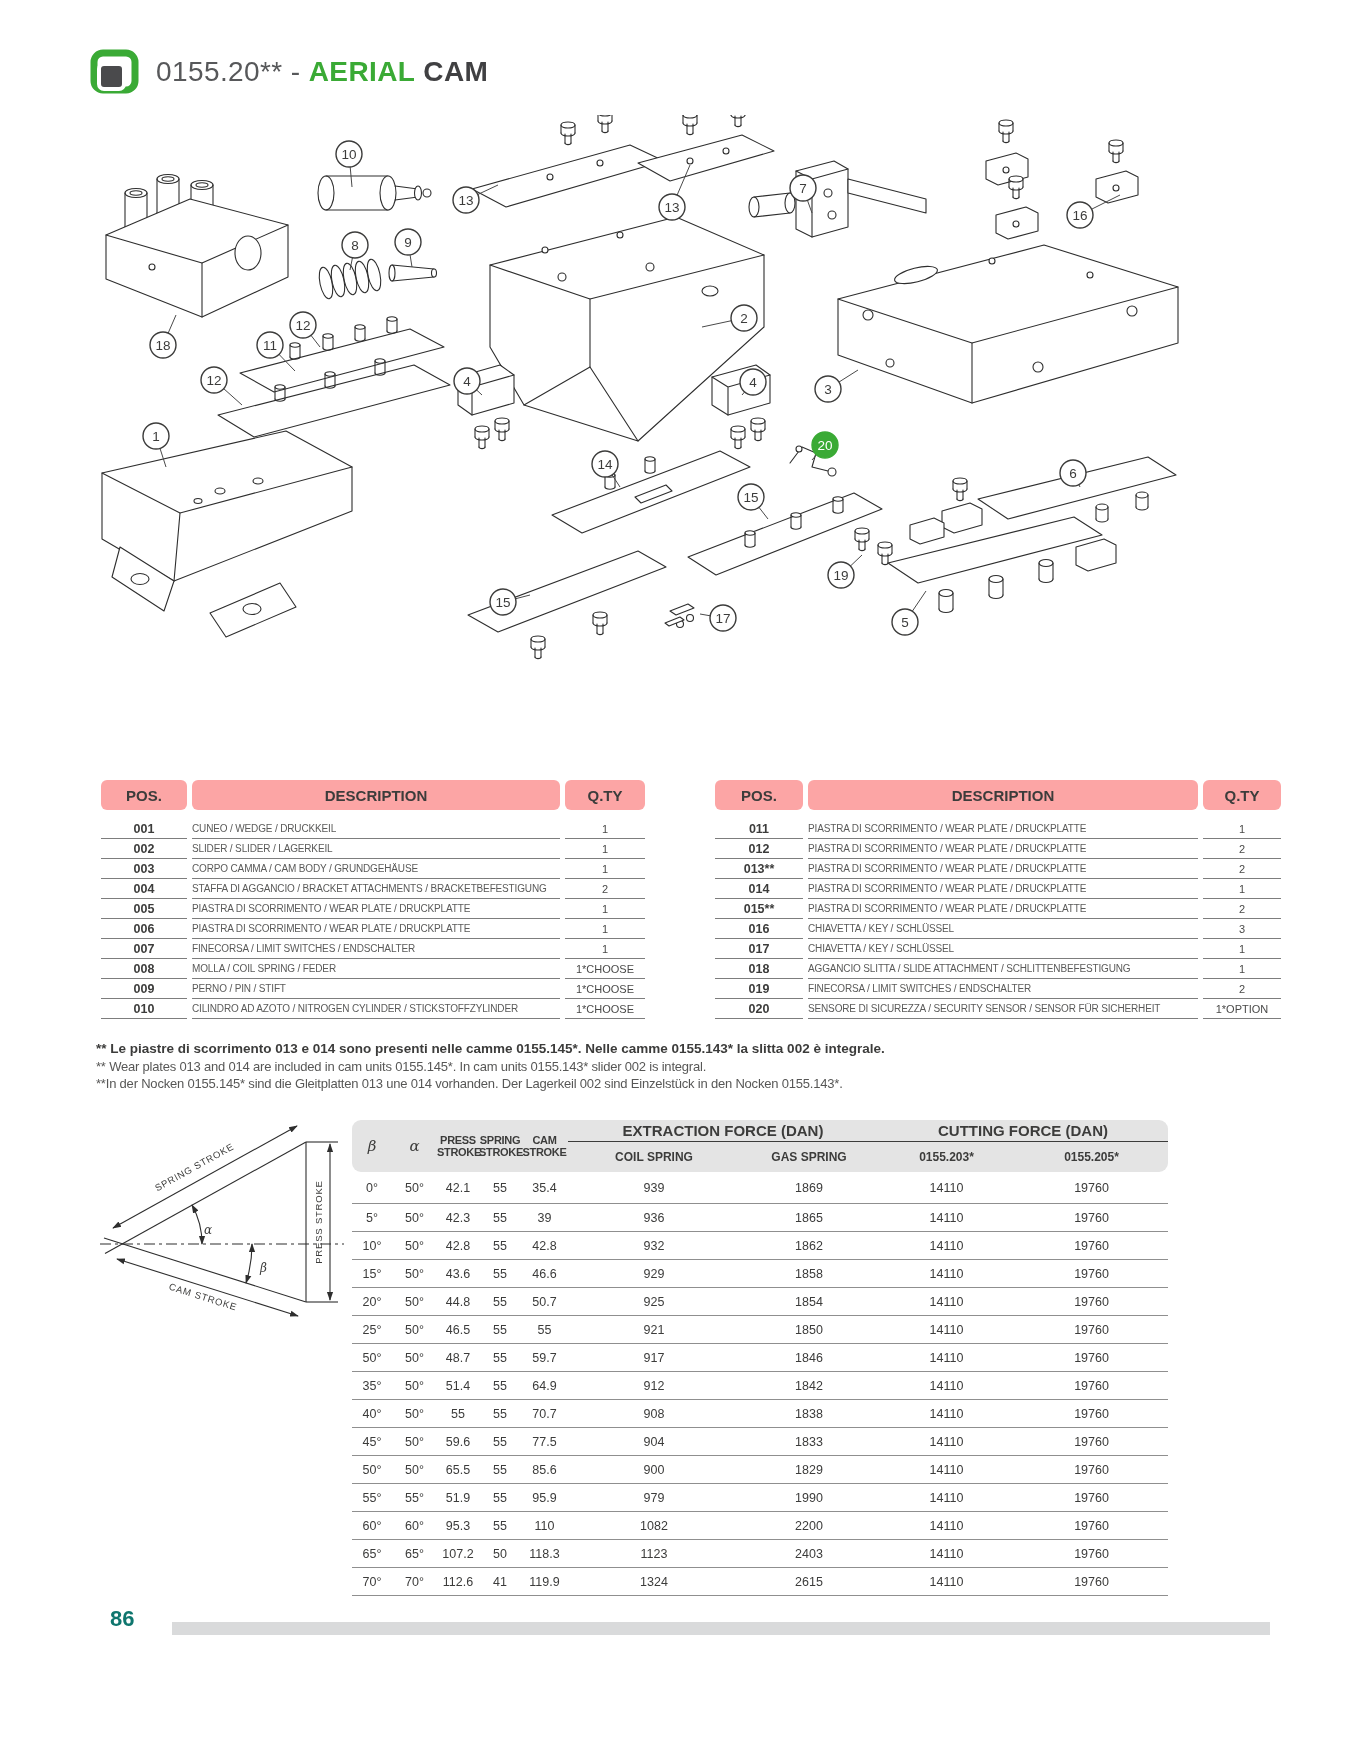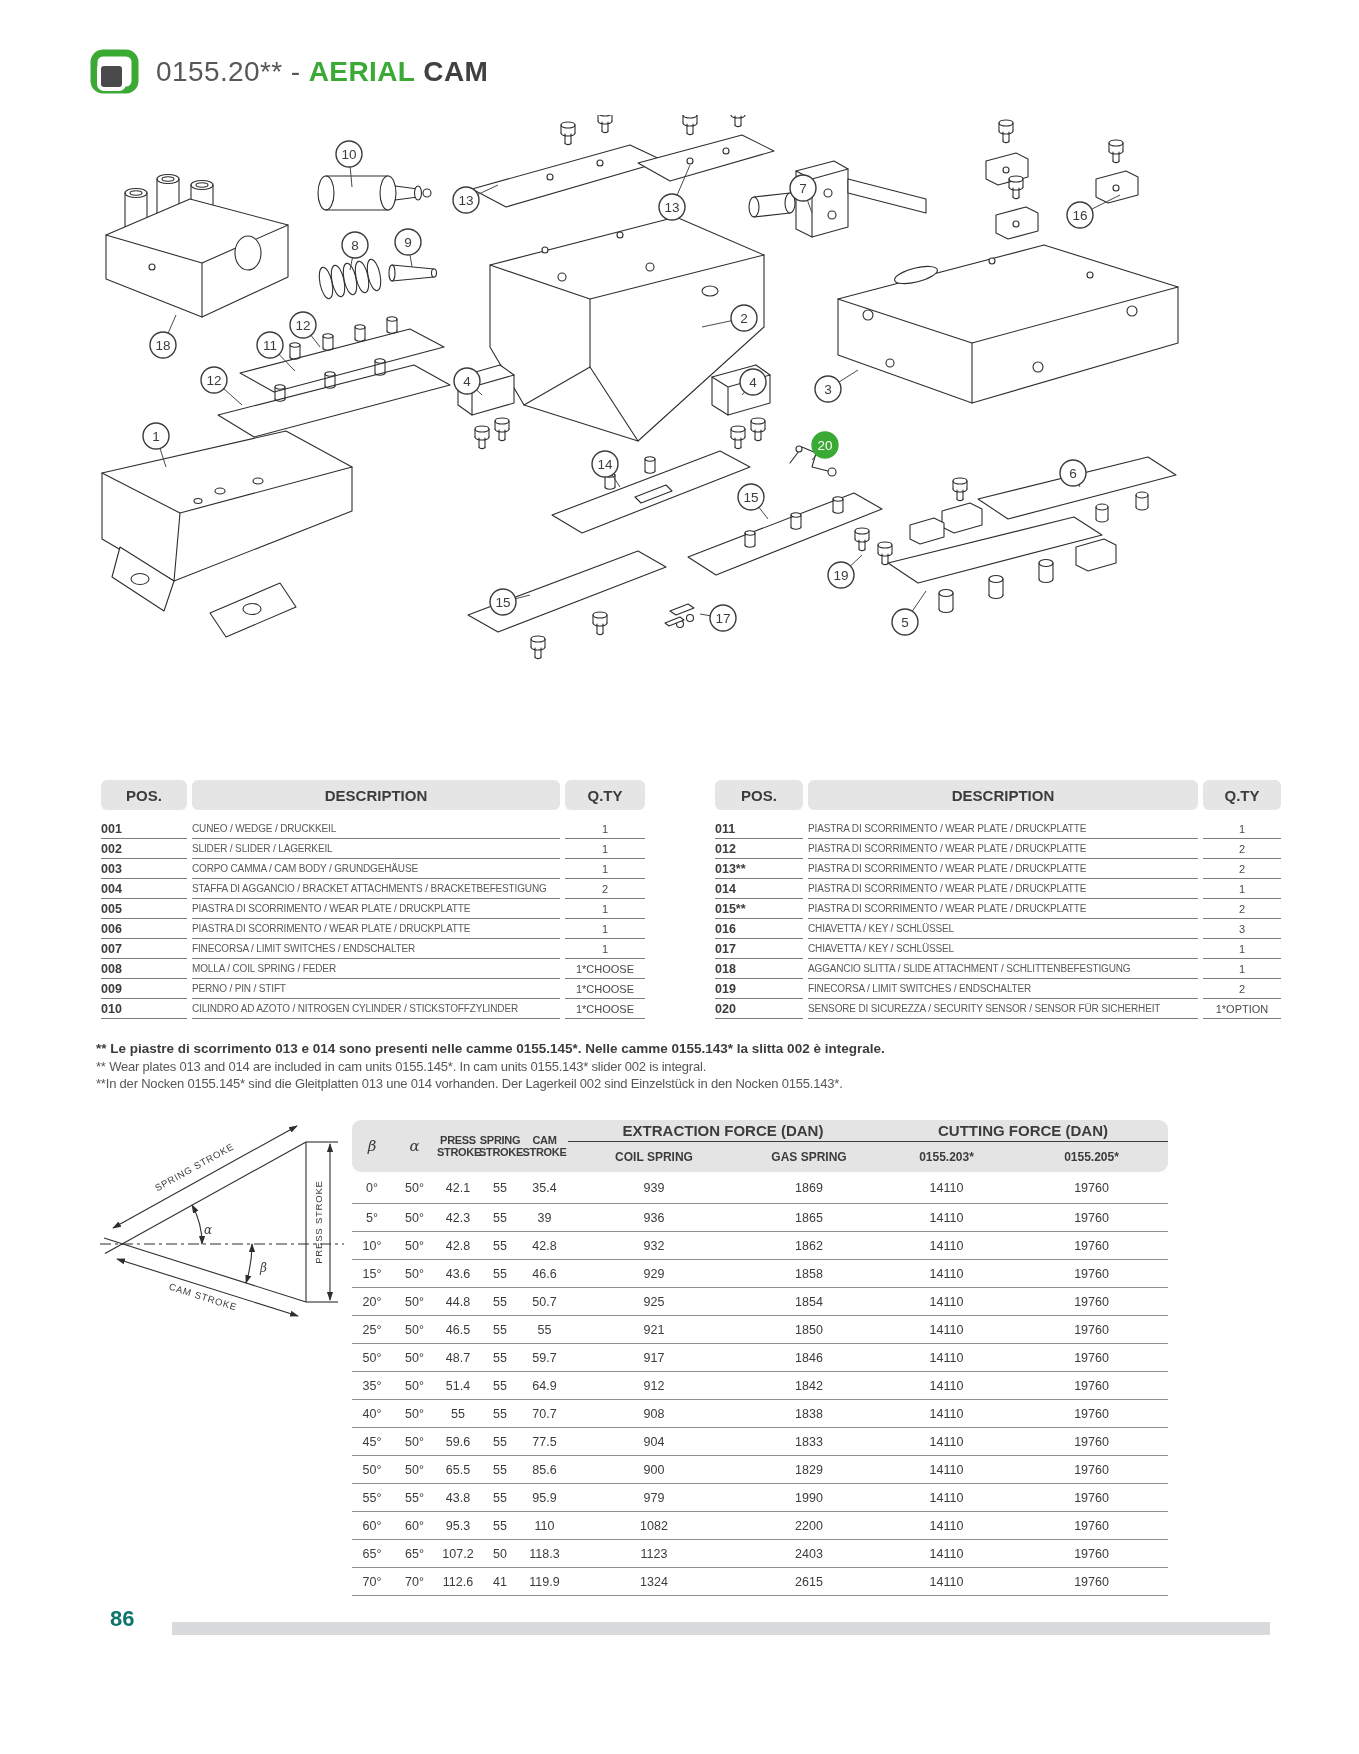--- a/index.html
+++ b/index.html
@@ -14,25 +14,25 @@
   .title .dash{color:#57585a;font-weight:400;}
   .title .accent{color:#3aaa35;font-weight:700;}
   .title .rest{color:#404042;font-weight:700;margin-left:8px;}
 
   
   .diagram{position:absolute;left:90px;top:115px;width:1180px;height:570px;}
   .diagram svg{position:absolute;left:0;top:0;}
 
   
   table.parts{position:absolute;border-collapse:separate;border-spacing:5px 0;table-layout:fixed;}
-  table.parts th{background:#e5e5e5;color:#3c3c3b;font-weight:700;font-size:15px;
+  table.parts th{background:#fca5a5;color:#3c3c3b;font-weight:700;font-size:15px;
                  height:30px;border-radius:6px;padding:0 4px;}
   table.parts td{border-bottom:1.6px solid #7d7d7d;height:19px;padding:0;}
   table.parts tr.spacer td{border-bottom:none;height:9px;}
-  td.pos{font-weight:700;font-size:12.5px;color:#3c3c3b;}
+  td.pos{font-weight:700;font-size:12.5px;text-align:center;color:#3c3c3b;}
   td.desc{font-size:10px;color:#5a5a59;letter-spacing:-.15px;padding-left:6px;}
   td.qty{font-size:11px;text-align:center;color:#4a4a49;}
   #parts-left{left:96px;top:780px;width:554px;}
   #parts-right{left:710px;top:780px;width:576px;}
 
   
   .footnotes{position:absolute;left:96px;top:1040px;line-height:17.5px;}
   .fn1{font-weight:700;font-size:13.5px;color:#3c3c3b;}
   .fn{font-size:13px;color:#575756;letter-spacing:-.2px;}
 
@@ -747,21 +747,21 @@
           <td>55</td>
           <td>85.6</td>
           <td>900</td>
           <td>1829</td>
           <td>14110</td>
           <td>19760</td>
         </tr>
         <tr>
           <td>55°</td>
           <td>55°</td>
-          <td>43.8</td>
+          <td>51.9</td>
           <td>55</td>
           <td>95.9</td>
           <td>979</td>
           <td>1990</td>
           <td>14110</td>
           <td>19760</td>
         </tr>
         <tr>
           <td>60°</td>
           <td>60°</td>

